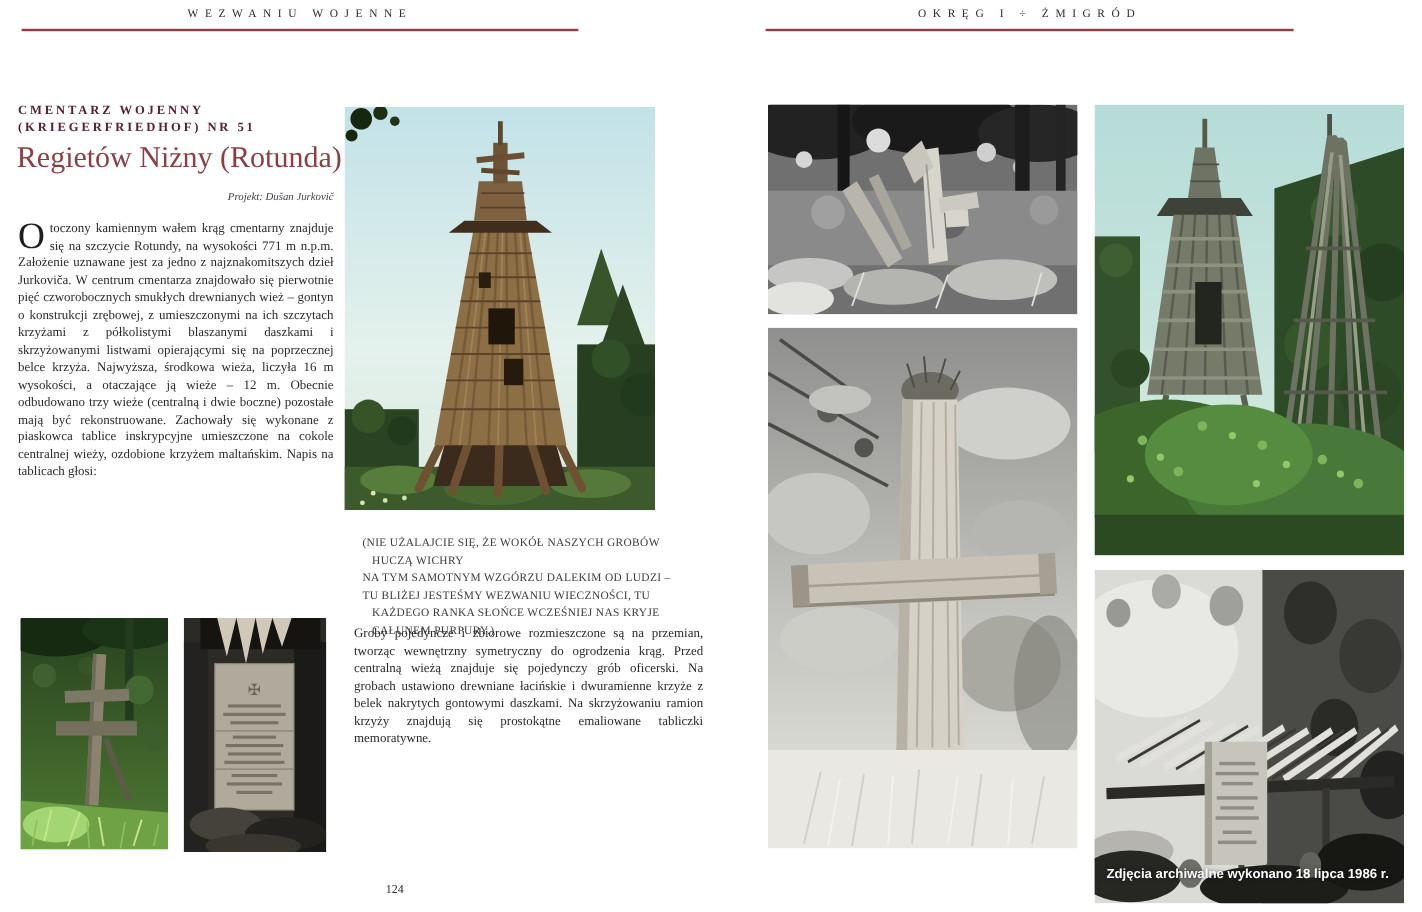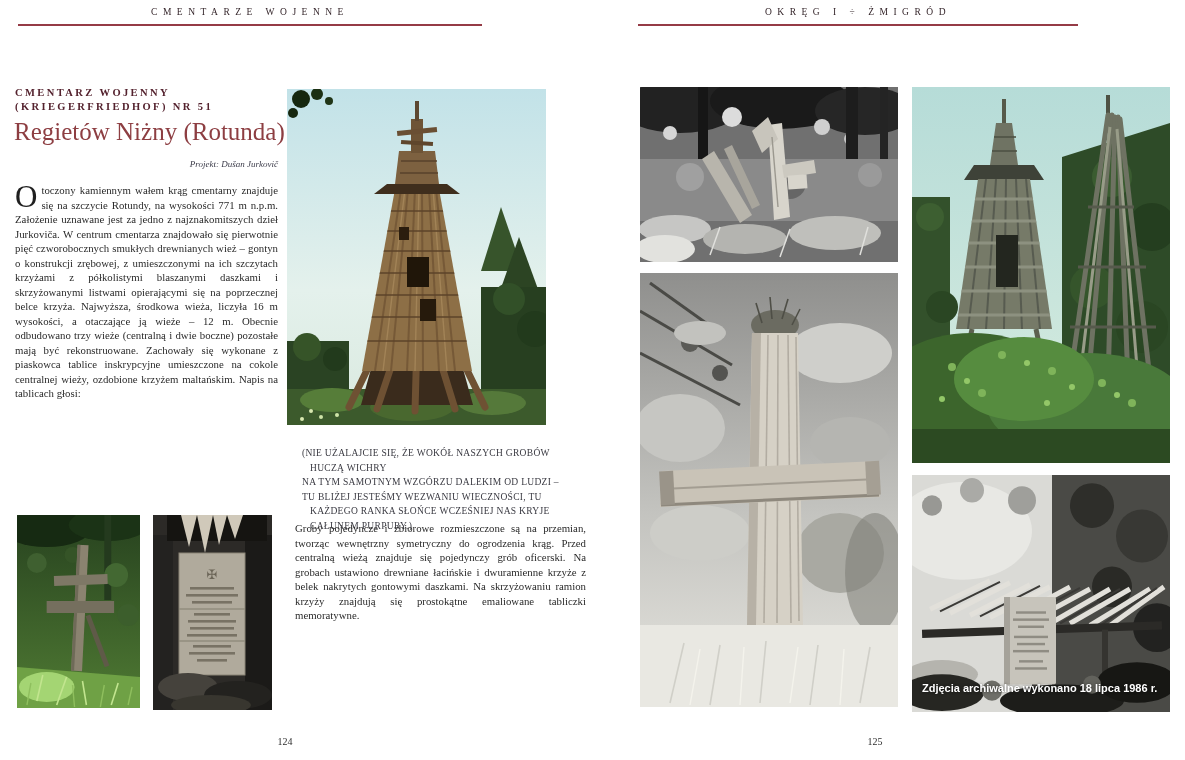--- a/index.html
+++ b/index.html
@@ -16,33 +16,33 @@
   .bodycol{position:absolute;text-align:justify;font-size:10.8px;line-height:14.5px;color:#2a2a2a;}
   .dropcap{float:left;font-size:31px;line-height:25px;padding:1px 4px 0 0;color:#1f1f1f;}
   .verse{position:absolute;left:42px;top:388px;width:240px;font-size:9.5px;line-height:13.9px;
          letter-spacing:.4px;color:#3a3a42;white-space:pre-wrap;}
   .transl{position:absolute;left:302px;top:433px;width:284px;font-size:9.5px;line-height:14.5px;
           letter-spacing:.3px;color:#3a3a42;white-space:pre-wrap;margin-top:13px;}
   .accesswrap{position:absolute;left:295px;top:666px;width:292px;font-family:"Liberation Sans",sans-serif;
           font-size:9.8px;line-height:14px;color:#8b7668;text-align:left;}
   .accesstag{display:inline-block;background:#b26b6e;color:#ffffff;font-weight:bold;font-size:8.5px;
           letter-spacing:.5px;padding:1px 4px 1px 4px;margin-right:4px;}
-  .pagenum{position:absolute;top:736px;font-size:10px;color:#2f2f2f;text-align:center;}
+  .pagenum{position:absolute;top:736px;font-size:10px;color:#2f2f2f;text-align:center;margin-left:44px;}
   .photo{position:absolute;overflow:hidden;}
   .photo svg{display:block;width:100%;height:100%;}
   .photocaption{position:absolute;left:10px;bottom:18px;font-family:"Liberation Sans",sans-serif;
           font-weight:bold;font-size:11px;color:#ffffff;text-shadow:0 0 3px rgba(0,0,0,.6);
           white-space:nowrap;}
 </style>
 </head>
 <body>
 
 <div id="spread">
 
-  <div class="runhead" style="left:18px;width:464px;">CMENTARZE WOJENNE</div>
+  <div class="runhead" style="left:18px;width:464px;">WEZWANIU WOJENNE</div>
   <div class="runrule" style="left:18px;width:464px;"></div>
   <div class="runhead" style="left:638px;width:440px;">OKRĘG I ÷ ŻMIGRÓD</div>
   <div class="runrule" style="left:638px;width:440px;"></div>
 
   <div class="kicker">CMENTARZ WOJENNY
 (KRIEGERFRIEDHOF) NR 51</div>
   <div class="title">Regietów Niżny (Rotunda)</div>
   <div class="credit">Projekt: Dušan Jurkovič</div>
 
   <div class="bodycol" style="left:15px;top:183px;width:263px;">
@@ -408,21 +408,21 @@
         <circle cx="55" cy="294" r="3"></circle>
           <circle cx="115" cy="276" r="3"></circle>
           <circle cx="160" cy="300" r="3"></circle>
         <circle cx="205" cy="308" r="3"></circle>
           <circle cx="30" cy="312" r="3"></circle>
           <circle cx="135" cy="316" r="3"></circle>
       </g>
     </svg>
   </div>
 
-  <div class="photo" style="left:912px;top:475px;width:258px;height:237px;">
+  <div class="photo" style="left:912px;top:475px;width:258px;height:278px;">
     <svg viewBox="0 0 258 233" preserveAspectRatio="none">
       <rect width="258" height="233" fill="#dadad6"></rect>
       <polygon points="140,0 258,0 258,233 140,233" fill="#4a4a46"></polygon>
       <circle cx="180" cy="30" r="22" fill="#2e2e2a"></circle>
         <circle cx="230" cy="60" r="26" fill="#383834"></circle>
       <circle cx="200" cy="110" r="20" fill="#2a2a26"></circle>
         <circle cx="245" cy="150" r="24" fill="#222220"></circle>
       <ellipse cx="50" cy="55" rx="70" ry="48" fill="#e8e8e4"></ellipse>
       <circle cx="110" cy="25" r="14" fill="#9f9f9b"></circle>
         <circle cx="60" cy="15" r="12" fill="#aaaaa6"></circle>

